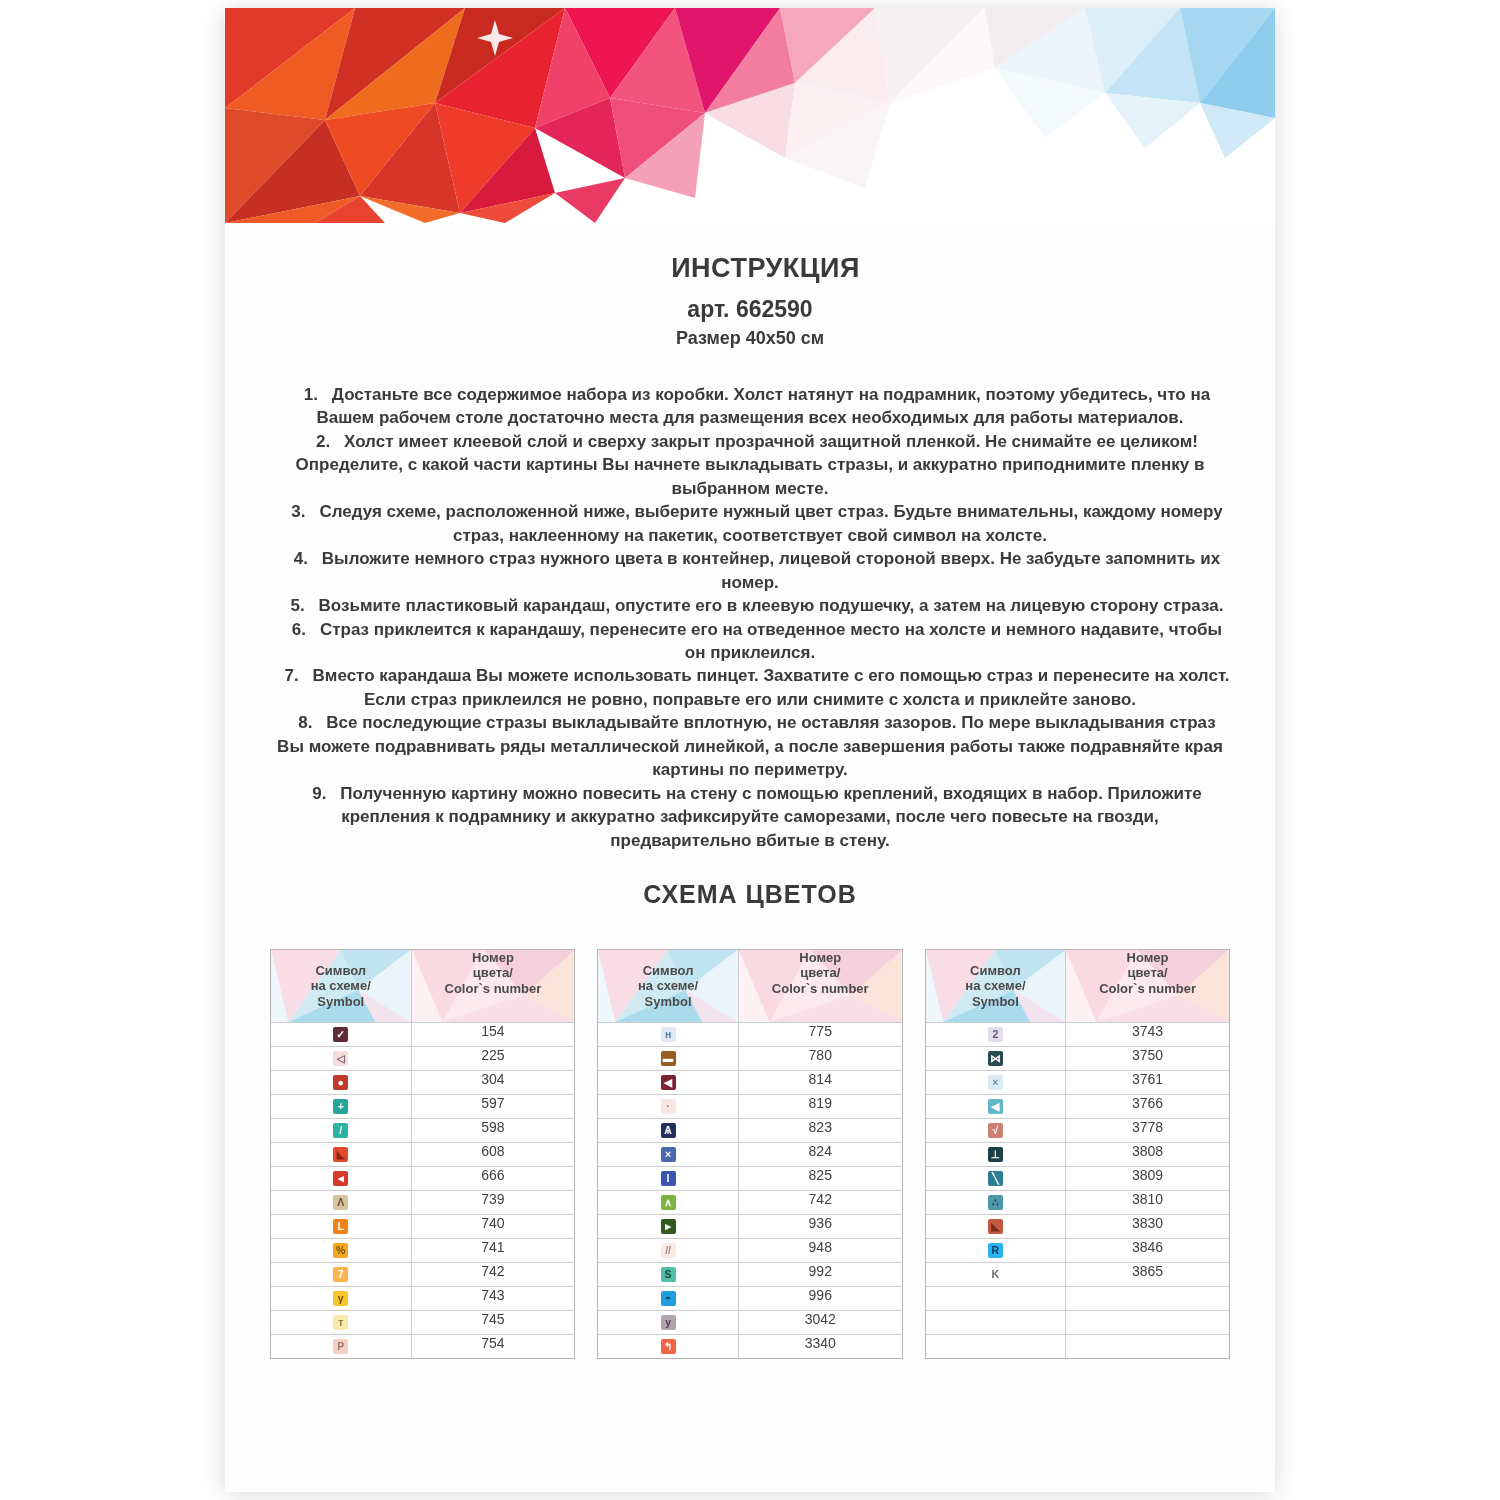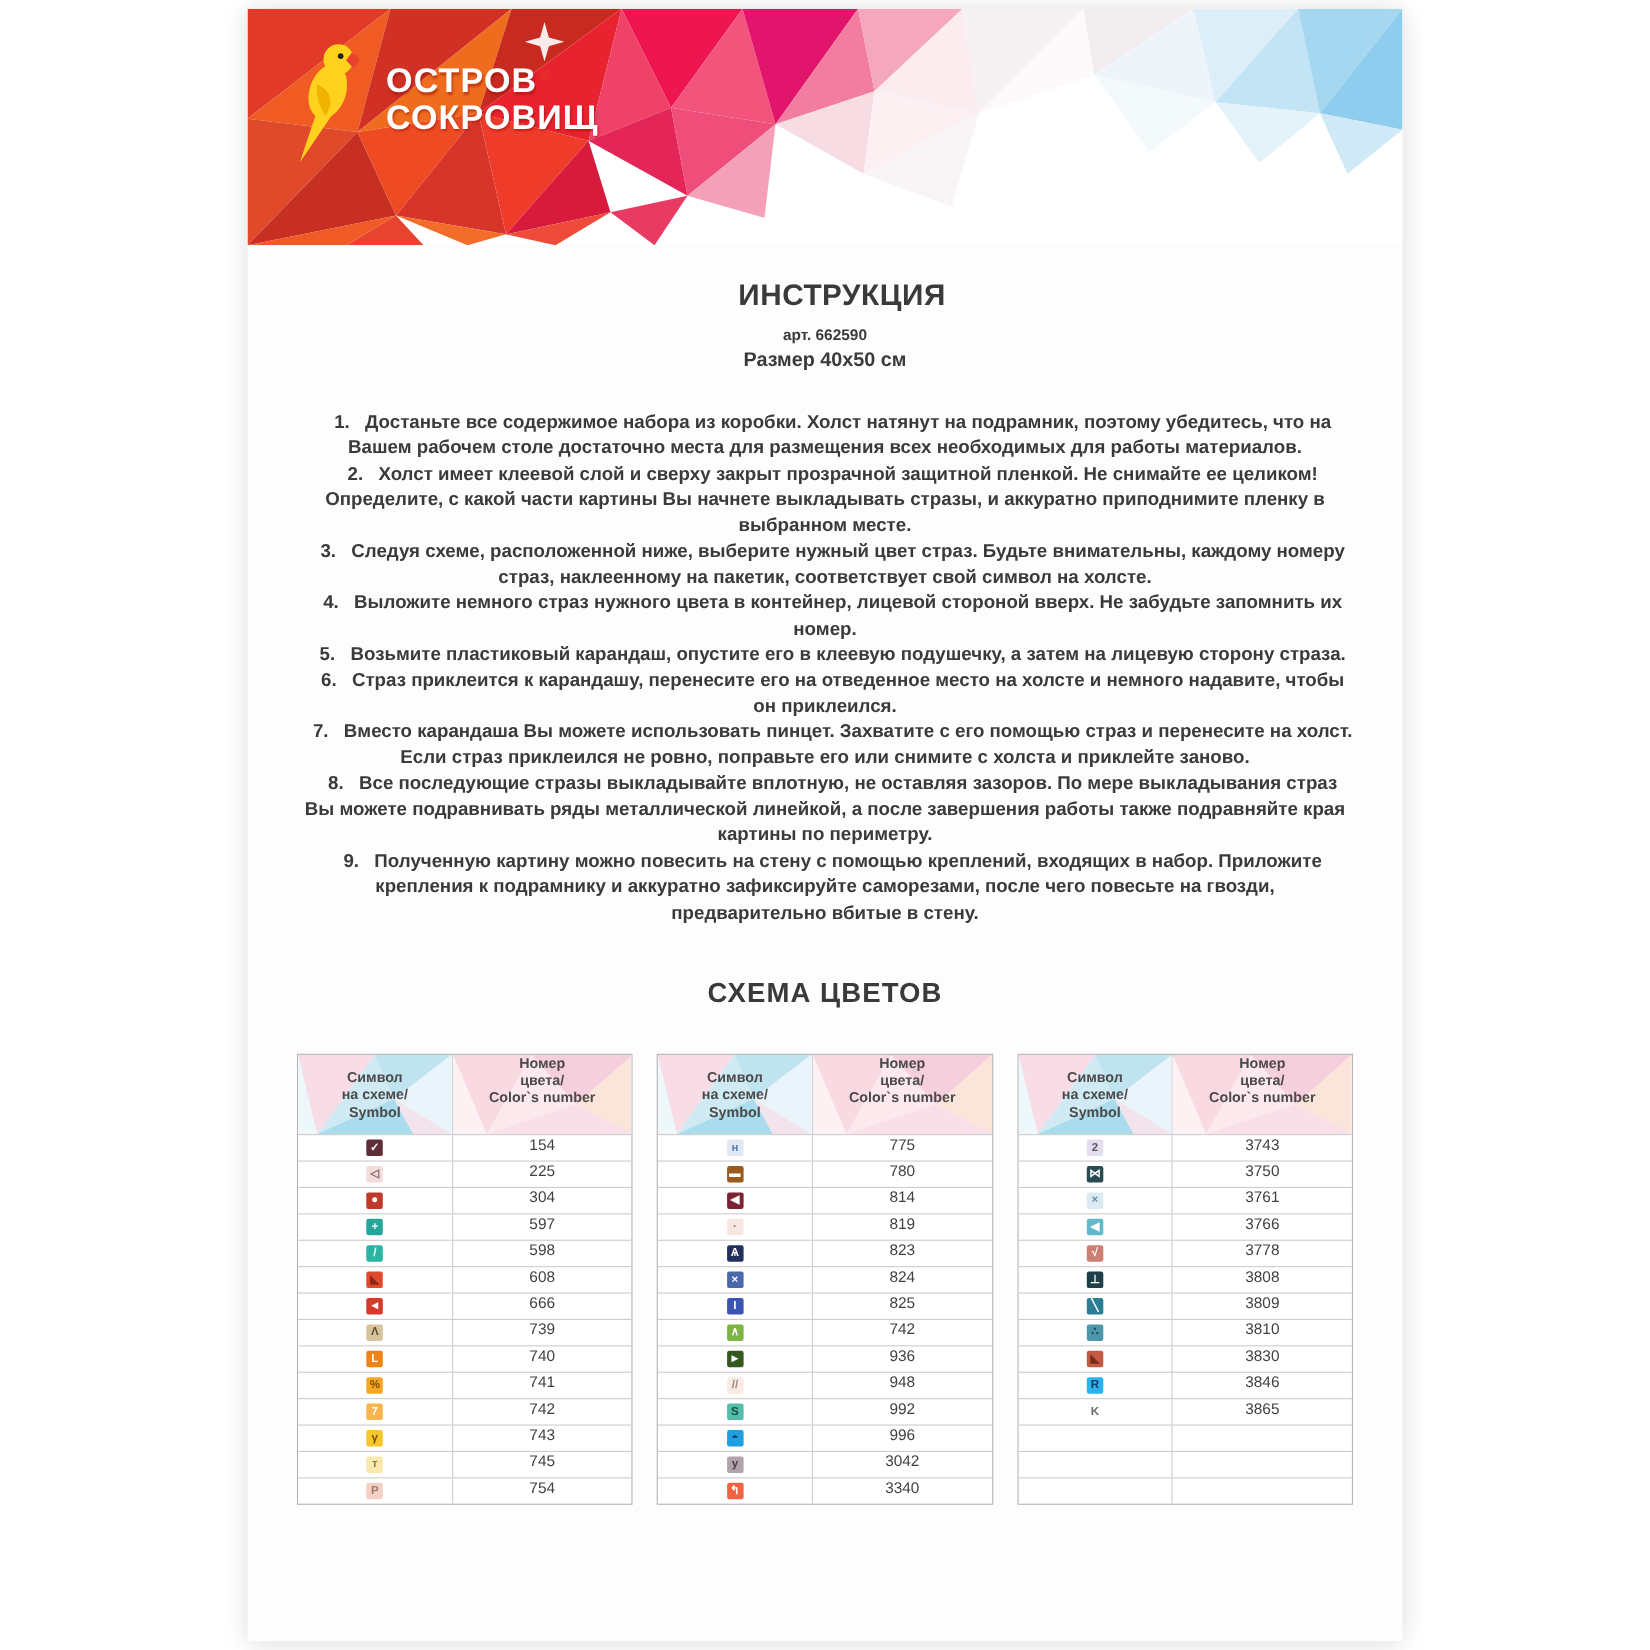--- a/index.html
+++ b/index.html
@@ -8,28 +8,28 @@
         box-shadow:0 2px 22px rgba(0,0,0,.15);position:relative;color:#3a3a3a;}
   
   .banner{position:relative;width:1050px;height:215px;}
   .banner svg.poly{display:block;width:100%;height:100%;}
   .logo{position:absolute;left:34px;top:24px;display:flex;align-items:center;gap:14px;}
   .logo-text{color:#ffffff;font-weight:bold;line-height:1.05;letter-spacing:1px;
              text-shadow:1px 2px 2px rgba(150,20,10,.55);font-size:31px;}
   .reg{color:#e8332a;font-size:13px;vertical-align:super;text-shadow:none;margin-left:2px;}
   
   .title{text-align:center;font-size:27px;font-weight:bold;margin:30px 0 0;letter-spacing:.5px;padding-left:31px;}
-  .meta{text-align:center;font-size:14px;font-weight:bold;margin-top:12px;}
+  .meta{text-align:center;font-size:23px;font-weight:bold;margin-top:12px;}
   .meta2{text-align:center;font-size:18px;font-weight:bold;margin-top:5px;}
   
   .instructions{margin:34px 45px 0;font-size:17px;font-weight:bold;line-height:1.38;text-align:center;}
   .instr{margin:0;}
   .inum{display:inline-block;min-width:42px;}
   
-  .scheme-title{text-align:center;font-size:25px;font-weight:bold;letter-spacing:1px;margin-top:48px;}
+  .scheme-title{text-align:center;font-size:25px;font-weight:bold;letter-spacing:1px;margin-top:28px;}
   .tables{display:flex;gap:22px;margin:40px 45px 0;}
   .ctable{flex:1;border:1px solid #b5b5b5;background:#fff;}
   .tr{display:flex;border-top:1px solid #cccccc;}
   .tr.th{border-top:none;}
   .tr:not(.th){height:23px;}
   .sym-col{width:46%;border-right:1px solid #cccccc;display:flex;align-items:center;justify-content:center;}
   .num-col{flex:1;display:flex;justify-content:center;}
   .hcell{position:relative;height:72px;overflow:hidden;}
   .hdr-decor{position:absolute;left:0;top:0;width:100%;height:100%;}
   .hlines{position:relative;text-align:center;font-size:13px;font-weight:bold;color:#4a4a4a;line-height:1.18;}
@@ -82,34 +82,20 @@
       <polygon points="860,0 955,0 880,85" fill="#dceef8"></polygon>
       <polygon points="955,0 880,85 975,95" fill="#c2e4f5"></polygon>
       <polygon points="955,0 1050,0 975,95" fill="#a5d7f0"></polygon>
       <polygon points="1050,0 975,95 1050,110" fill="#8fcdee"></polygon>
       <polygon points="975,95 1050,110 1000,150" fill="#cfe9f7"></polygon>
       <polygon points="880,85 975,95 920,140" fill="#e4f2fa"></polygon>
       <polygon points="770,60 880,85 820,130" fill="#f4f9fc"></polygon>
       <polygon points="270,12 274,26 288,30 274,34 270,48 266,34 252,30 266,26" fill="#ffffff" opacity="0.9"></polygon>
     </svg>
 
-    <div class="logo">
-      <svg width="78" height="118" viewBox="0 0 80 120">
-        <polygon points="30,70 44,74 14,118" fill="#ffd21e"></polygon>
-        <ellipse cx="40" cy="52" rx="17" ry="26" fill="#ffd21e" transform="rotate(18 40 52)"></ellipse>
-        <path d="M30,45 Q50,55 38,75 Q28,60 30,45" fill="#f0b400"></path>
-        <circle cx="50" cy="22" r="14" fill="#ffd21e"></circle>
-        <path d="M62,16 Q75,20 64,30 L57,23 Z" fill="#e8432e"></path>
-        <circle cx="52" cy="19" r="2.6" fill="#222222"></circle>
-      </svg>
-      <div class="logo-text">
-        <div><span>ОСТРОВ</span><span class="reg">®</span></div>
-        <div>СОКРОВИЩ</div>
-      </div>
-    </div>
   </div>
 
   <div class="title">ИНСТРУКЦИЯ</div>
   <div class="meta">арт. 662590</div>
   <div class="meta2">Размер 40х50 см</div>
 
   <div class="instructions">
       <p class="instr"><span class="inum">1.</span><span>Достаньте все содержимое набора из коробки.  Холст натянут на подрамник, поэтому убедитесь, что на Вашем рабочем столе достаточно места для размещения всех необходимых для работы материалов.</span></p>
       <p class="instr"><span class="inum">2.</span><span>Холст имеет клеевой слой и сверху закрыт прозрачной защитной пленкой. Не снимайте ее целиком! Определите, с какой части картины Вы начнете выкладывать стразы, и аккуратно приподнимите пленку в выбранном месте.</span></p>
       <p class="instr"><span class="inum">3.</span><span>Следуя схеме, расположенной ниже, выберите нужный цвет страз. Будьте внимательны, каждому номеру страз, наклеенному на пакетик, соответствует свой символ на холсте.</span></p>

